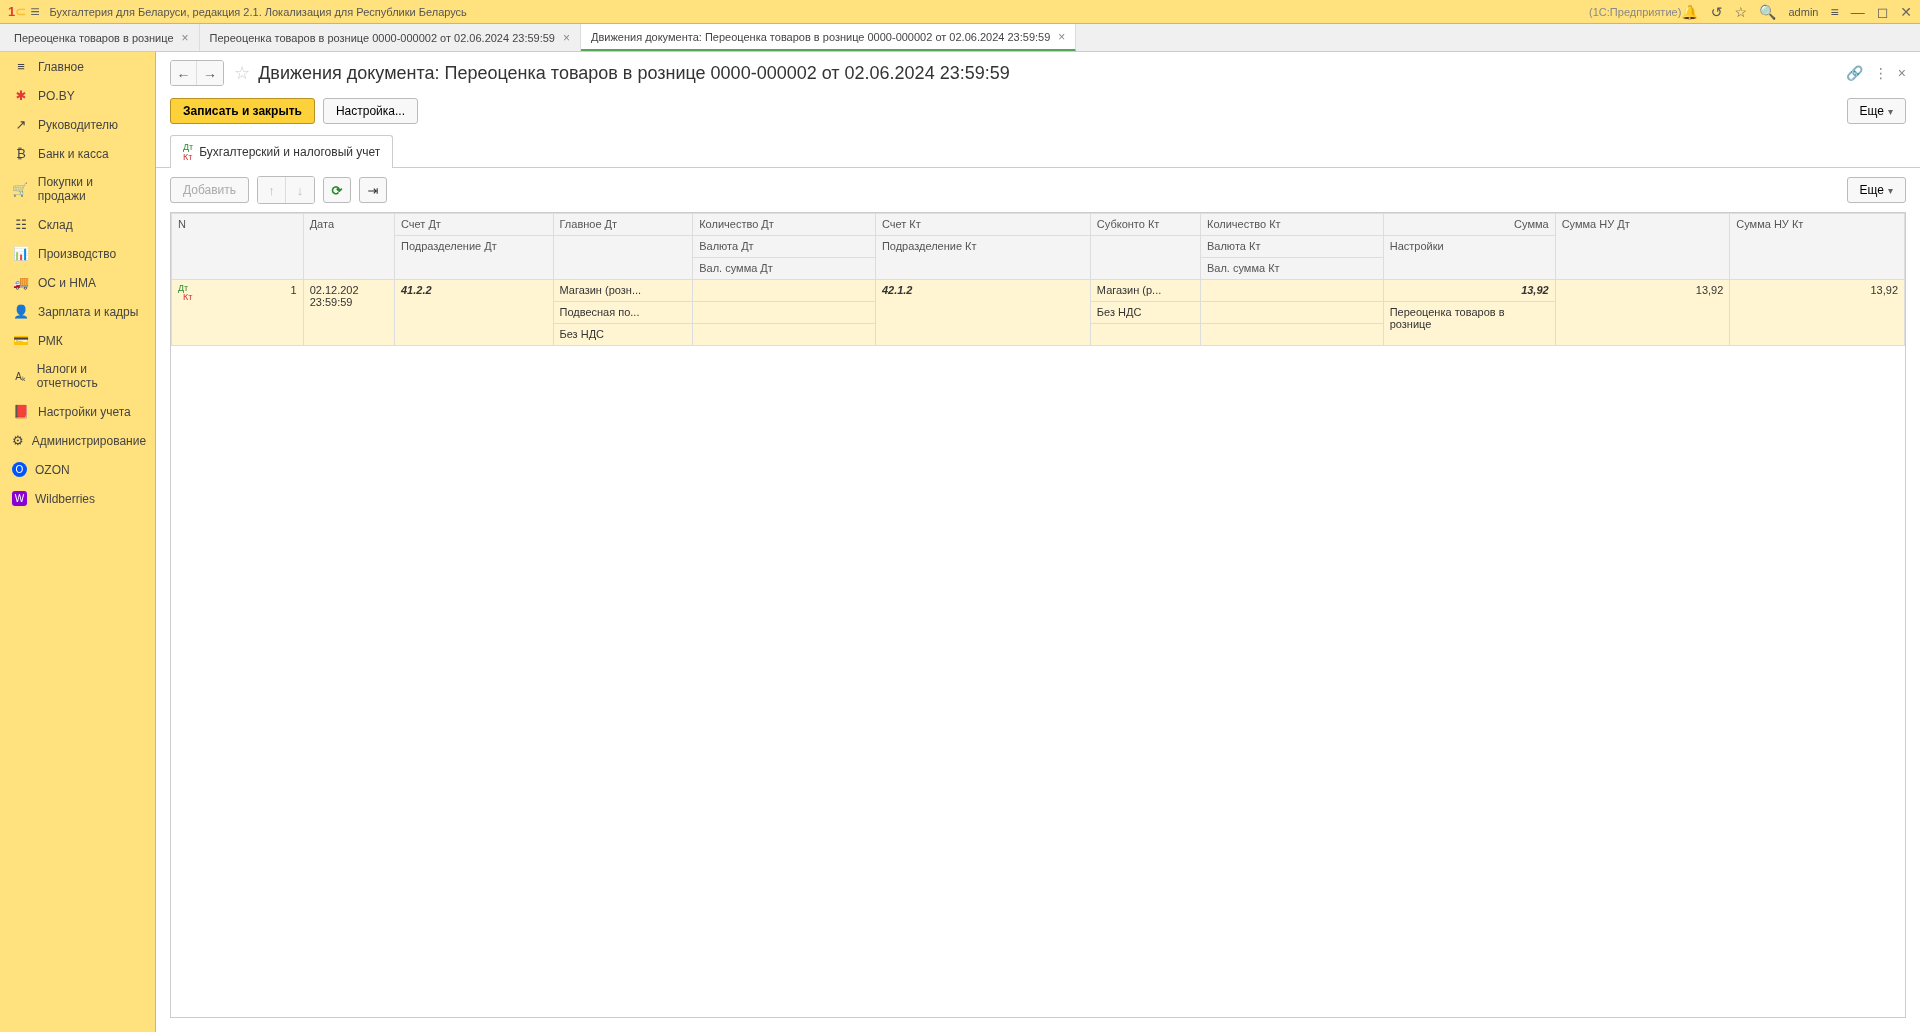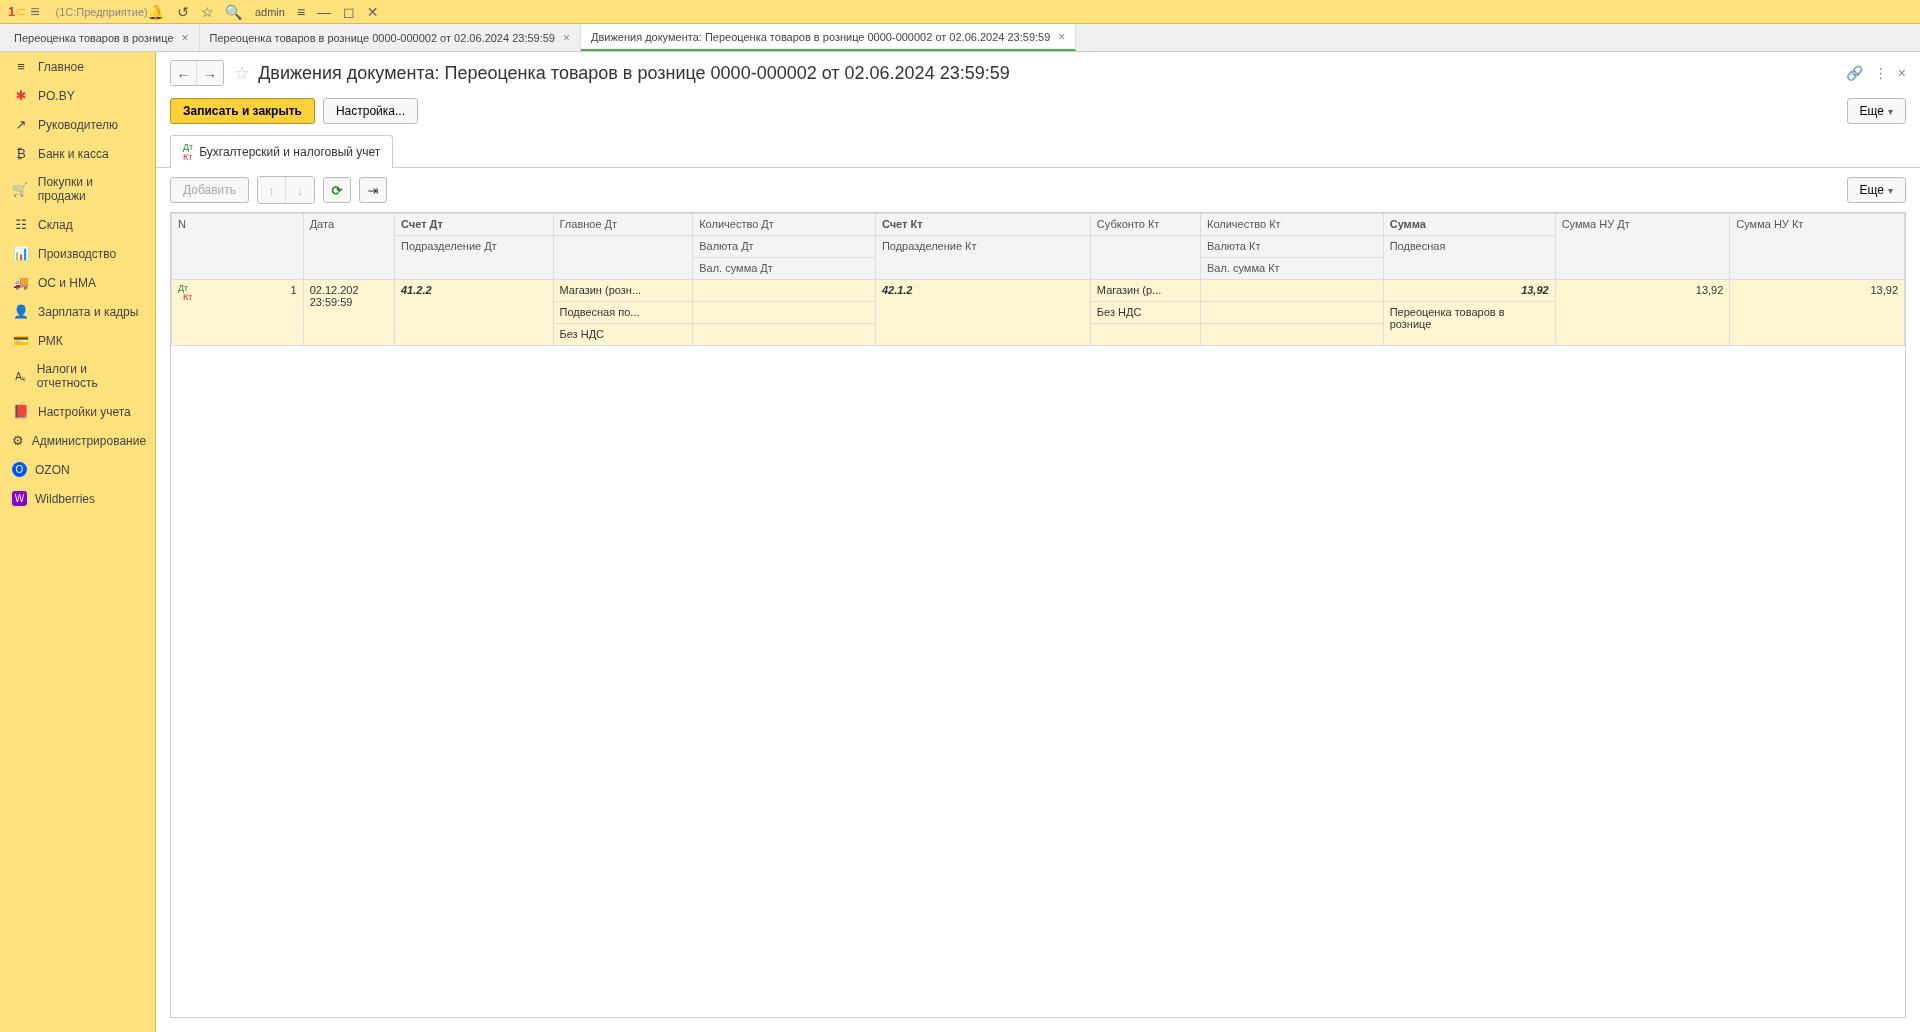--- a/index.html
+++ b/index.html
@@ -67,46 +67,47 @@
 .icon-btn.disabled { color: #bbb; }
 .icon-btn-group { display: flex; border: 1px solid #bbb; border-radius: 3px; overflow: hidden; }
 .icon-btn-group .icon-btn { border: none; border-right: 1px solid #ddd; border-radius: 0; }
 .icon-btn-group .icon-btn:last-child { border-right: none; }
 
 
 .table-wrap { flex: 1; margin: 0 14px 14px; border: 1px solid #ccc; overflow: auto; }
 table { width: 100%; border-collapse: collapse; font-size: 11px; }
 th, td { border: 1px solid #ddd; padding: 4px 6px; text-align: left; vertical-align: top; }
 th { background: #f4f4f4; font-weight: normal; color: #555; height: 22px; }
-th.bold { font-weight: bold; margin-left: 35px; }
+th.bold { font-weight: normal; margin-left: 35px; }
 .row-indicator { background: #ffe89a; width: 94px; }
 .row-num { text-align: right; }
 .data-row td { background: #fff5d2; height: 22px; }
 .sum-right { text-align: right; }
 .bold-cell { font-weight: bold; font-style: italic; }
 .row-icon { font-size: 9px; line-height: 1; }
 .row-icon .dt { color: #2a8a2a; }
 .row-icon .kt { color: #c33; }
 .refresh-green { color: #2a8a2a; font-weight: bold; }
 
 
 .c-n { width: 98px; }
 .c-date { width: 68px; }
 .c-acc { width: 118px; }
 .c-sub { width: 104px; }
 .c-qty { width: 136px; }
-.c-sum { width: 128px; }
+.c-sum { width: 128px; text-align: right; }
 .c-nu { width: 130px; }
 </style>
 </head>
 <body>
 
 <div class="titlebar">
   <span class="logo-1c">1<span style="color:#fbc02d">⊂</span></span>
   <span class="hamburger-icon">≡</span>
+  <span class="titlebar-title">Бухгалтерия для Беларуси, редакция 2.1. Локализация для Республики Беларусь</span>
   <span class="titlebar-app">(1С:Предприятие)</span>
   <div class="titlebar-right">
     <span class="titlebar-icon">🔔</span>
     <span class="titlebar-icon">↺</span>
     <span class="titlebar-icon">☆</span>
     <span class="titlebar-icon">🔍</span>
     <span class="titlebar-user">admin</span>
     <span class="titlebar-icon">≡</span>
     <span class="win-btn">—</span>
     <span class="win-btn">◻</span>
@@ -259,21 +260,21 @@
             <th rowspan="3" class="c-nu">Сумма НУ Дт</th>
             <th rowspan="3" class="c-nu">Сумма НУ Кт</th>
           </tr>
           <tr>
             <th rowspan="2">Подразделение Дт</th>
             <th rowspan="2"></th>
             <th>Валюта Дт</th>
             <th rowspan="2">Подразделение Кт</th>
             <th rowspan="2"></th>
             <th>Валюта Кт</th>
-            <th rowspan="2">Подвесная</th>
+            <th rowspan="2">Настройки</th>
           </tr>
           <tr>
             <th>Вал. сумма Дт</th>
             <th>Вал. сумма Кт</th>
           </tr>
         </thead>
         <tbody>
           <tr class="data-row">
             <td class="row-indicator" rowspan="3">
               <div style="display:flex;justify-content:space-between;align-items:flex-start">

